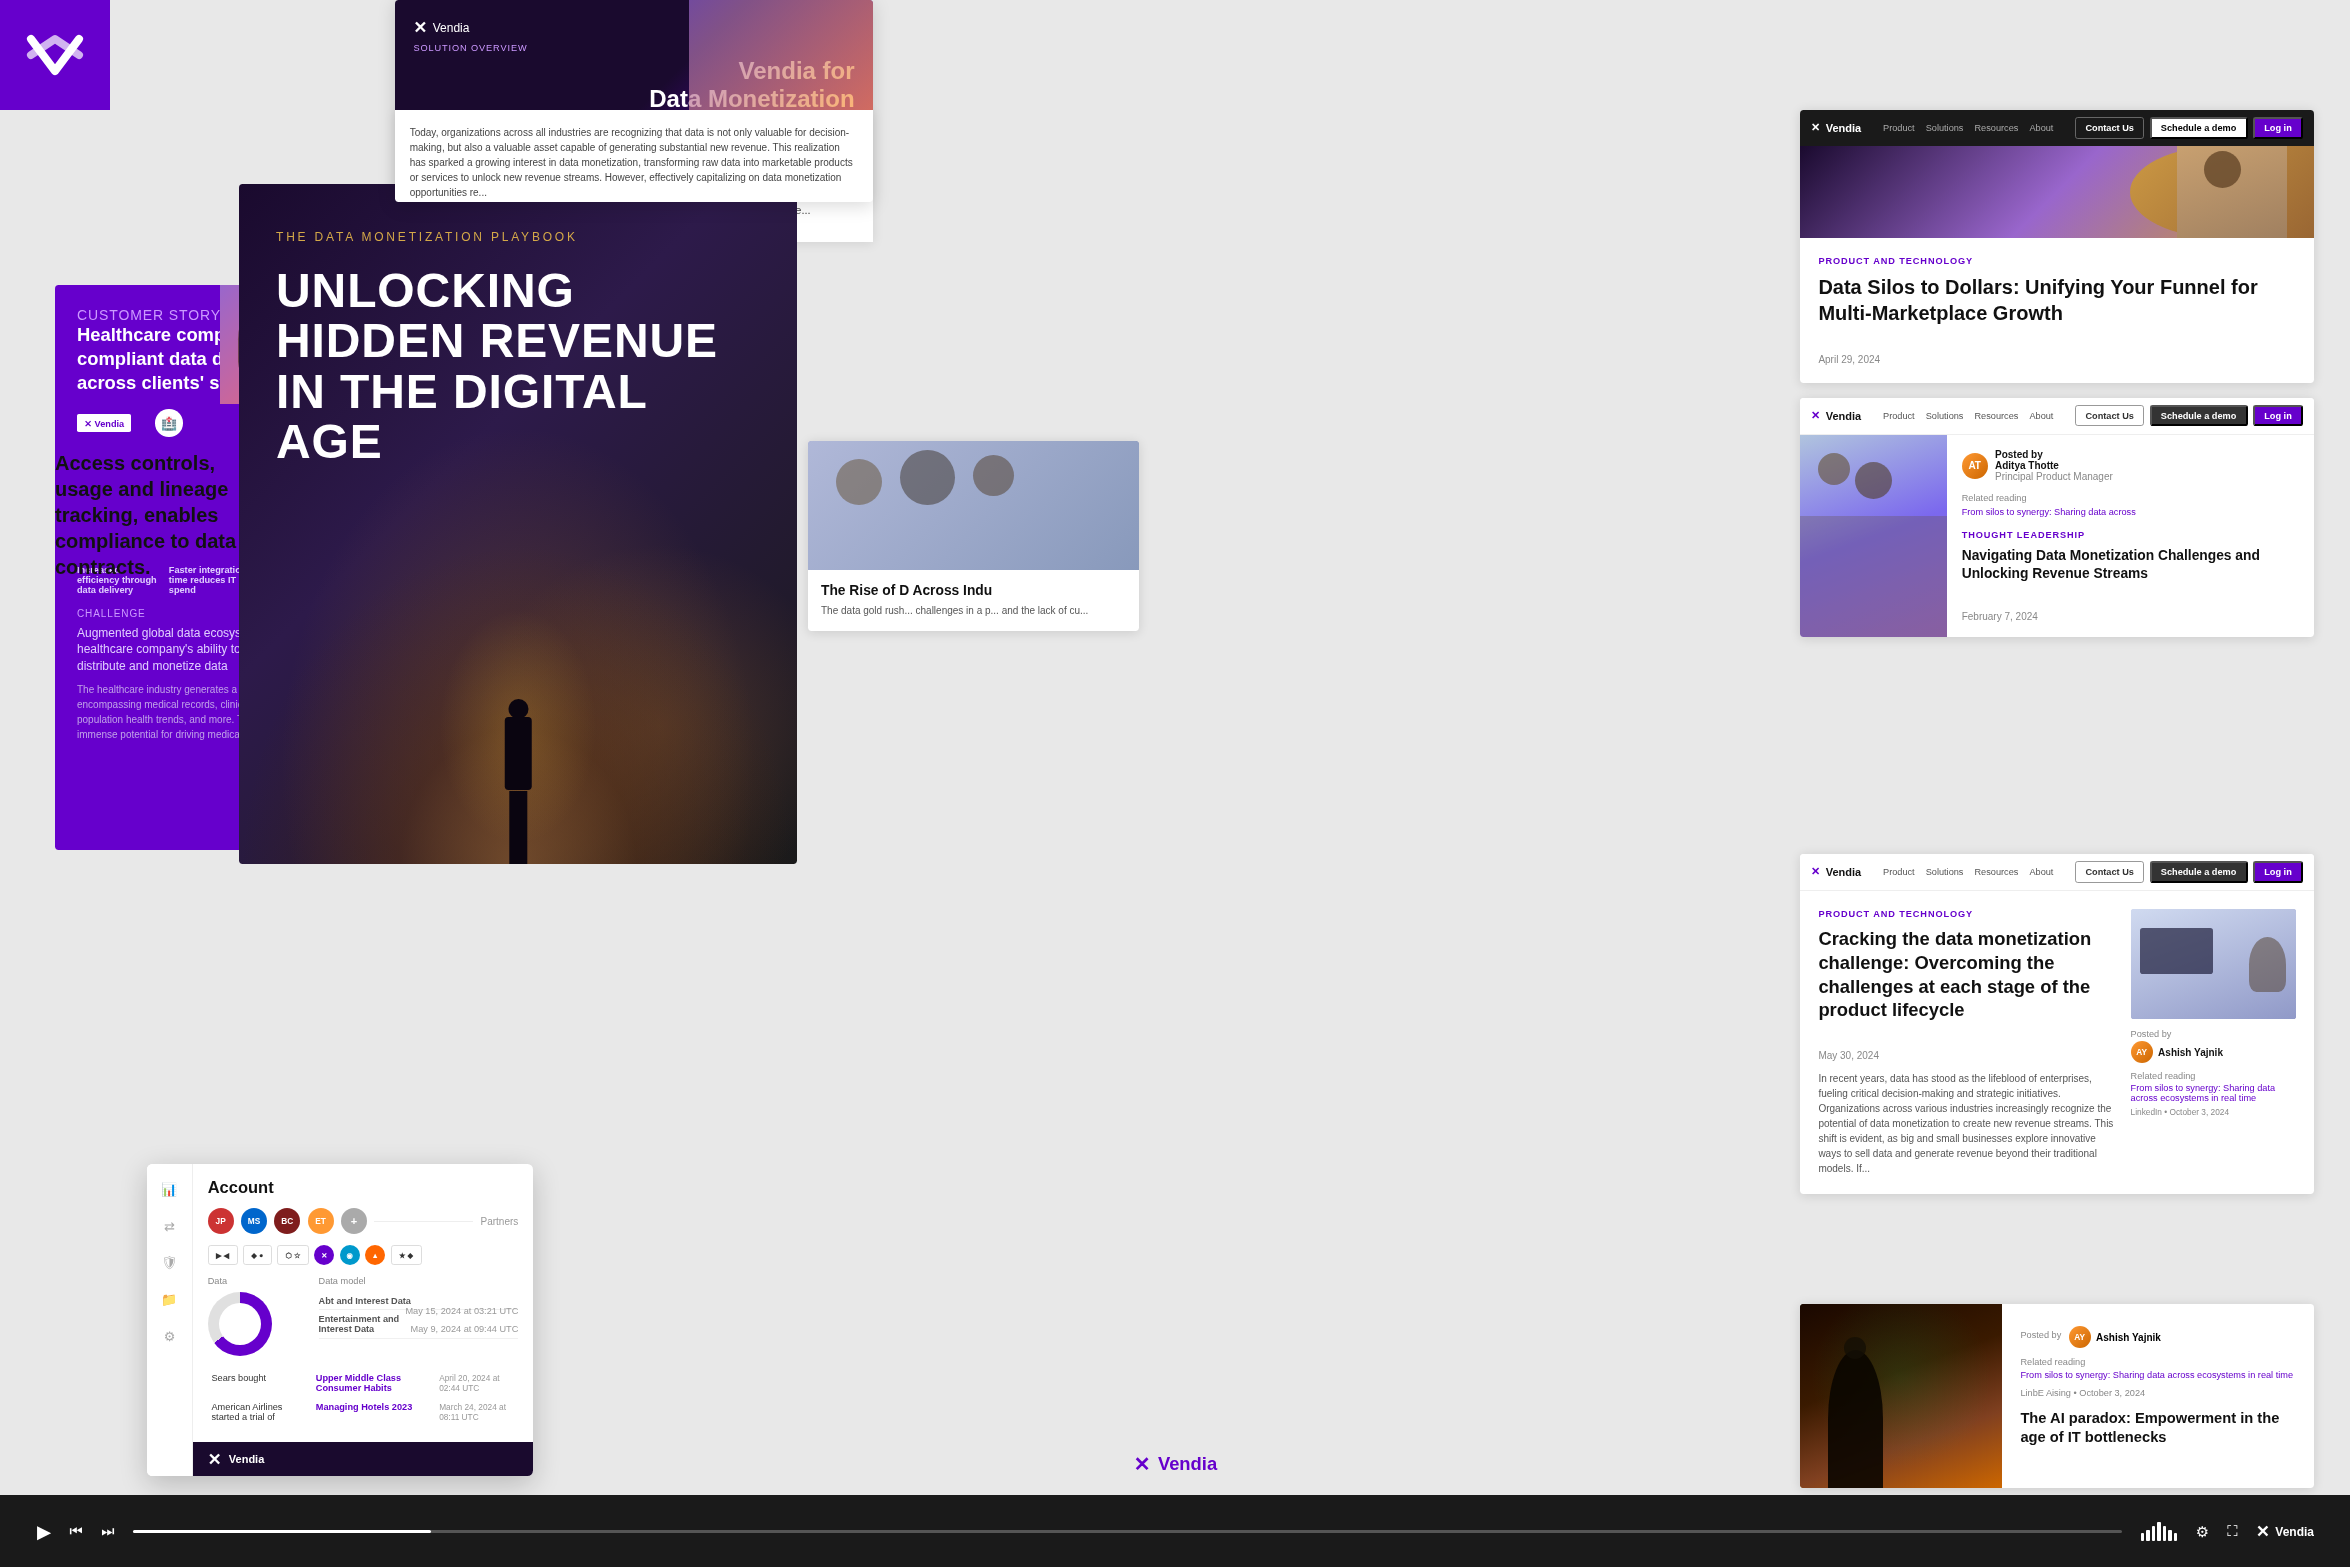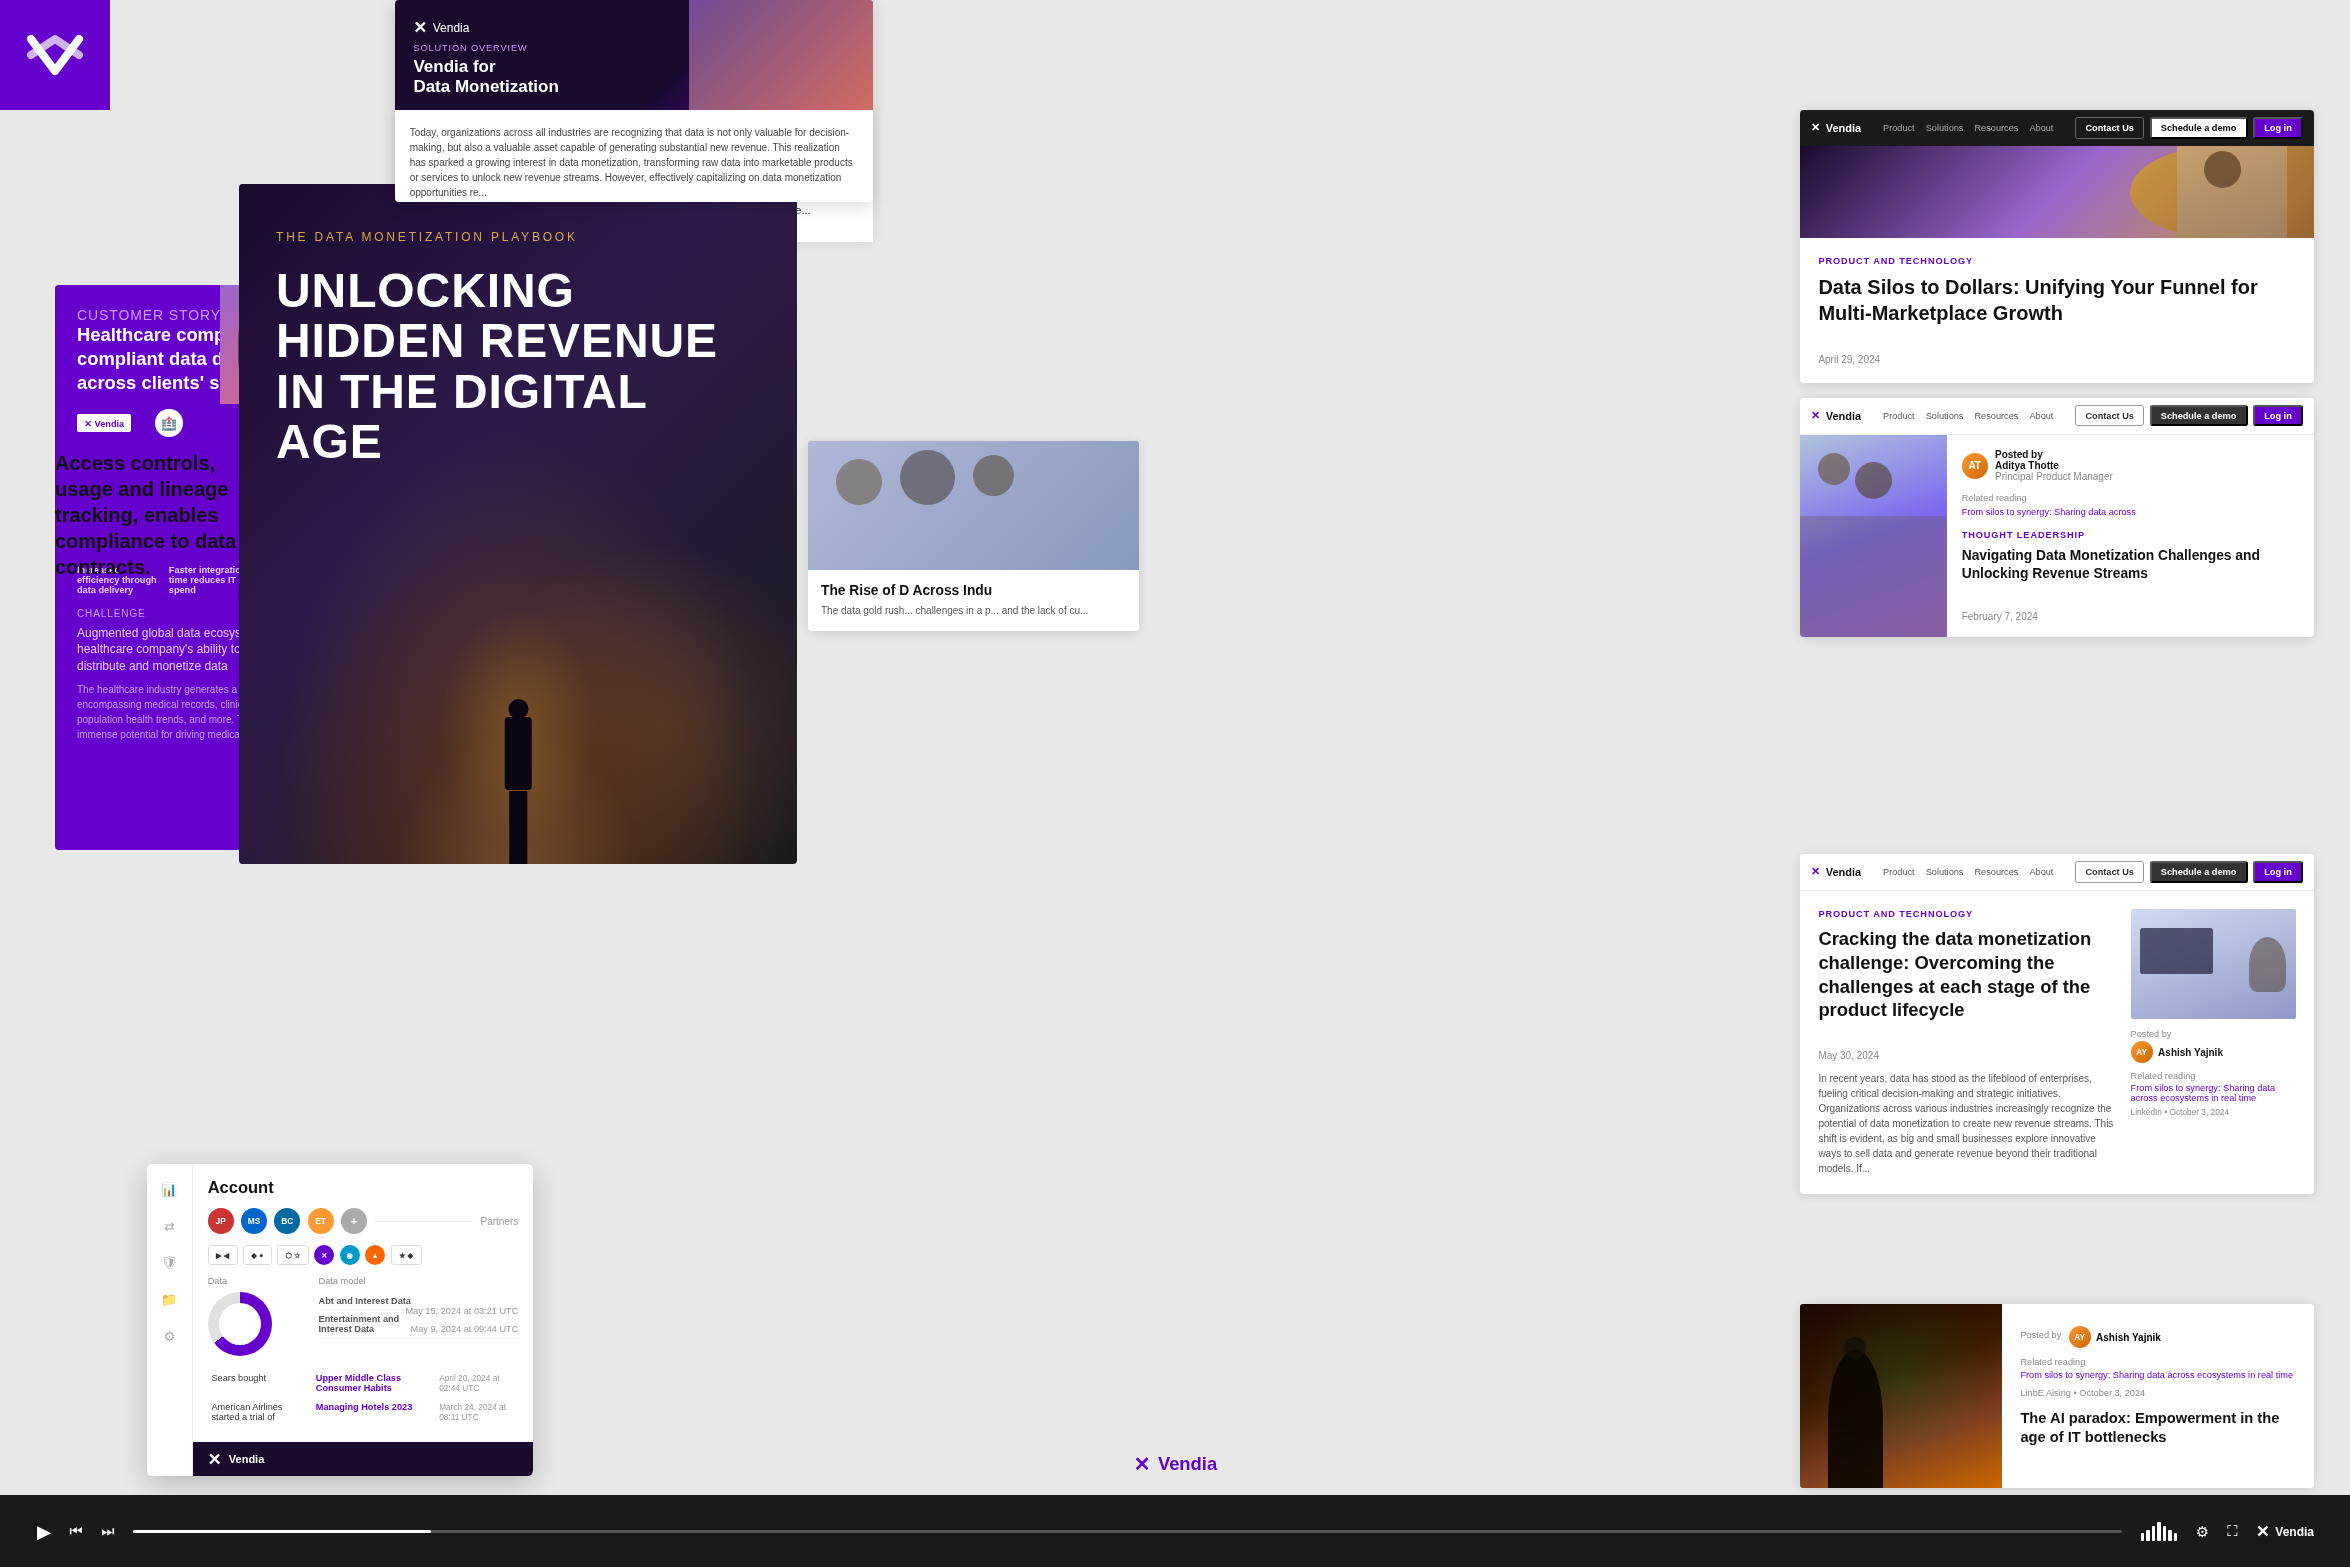--- a/index.html
+++ b/index.html
@@ -184,24 +184,25 @@
     }
     .sol-x-icon { font-size: 16.5px; color: white; font-weight: 900; }
     .sol-overview-label {
       font-size: 9.2px;
       letter-spacing: 0.9px;
       color: #cc99ff;
       text-transform: uppercase;
       margin-bottom: 3.7px;
     }
     .sol-title {
-      font-size: 17px;
+      font-size: 24px;
       font-weight: 800;
       color: white;
       line-height: 1.2;
+      text-align: right;
     }
     .solution-body {
       padding: 14.7px;
       font-size: 10px;
       line-height: 1.5;
       color: #444;
     }
 
     
     .right-panel {
@@ -434,21 +435,21 @@
       align-items: center;
     }
     .partner-badge {
       width: 26px; height: 26px;
       border-radius: 50%;
       display: flex; align-items: center; justify-content: center;
       font-size: 8.3px; font-weight: 700; color: white;
     }
     .p-jp { background: #cc3333; }
     .p-ms { background: #0066cc; }
-    .p-bc { background: #0369a1; }
+    .p-bc { background: #7f1d1d; }
     .p-et { background: #ff9933; }
     .p-plus { background: #aaa; font-size: 11px; }
     .partners-divider { flex: 1; height: 0.9px; background: #eee; }
     .acc-logos-row {
       display: flex; gap: 5.5px; margin-bottom: 11px;
       align-items: center;
     }
     .acc-logo-badge {
       height: 20px;
       padding: 0 7.3px;

